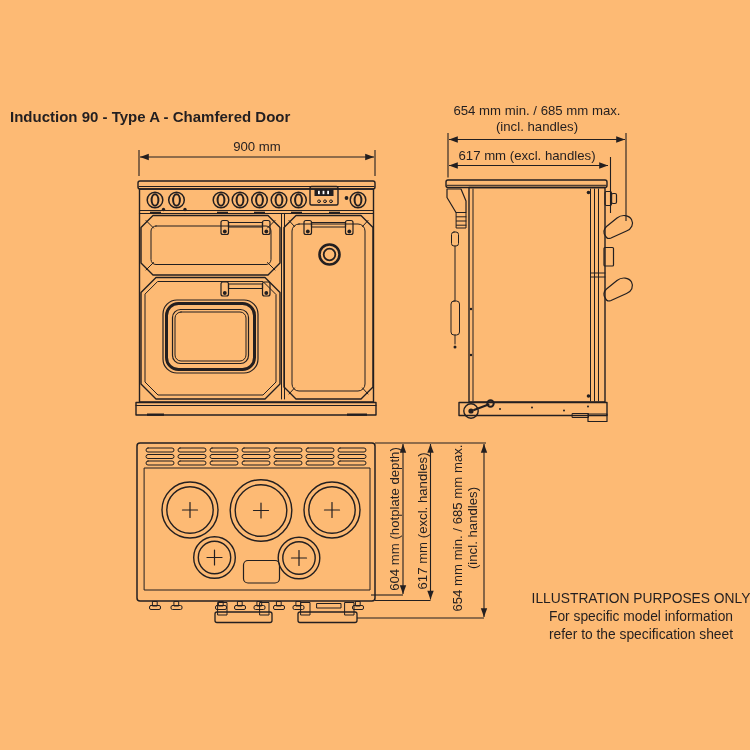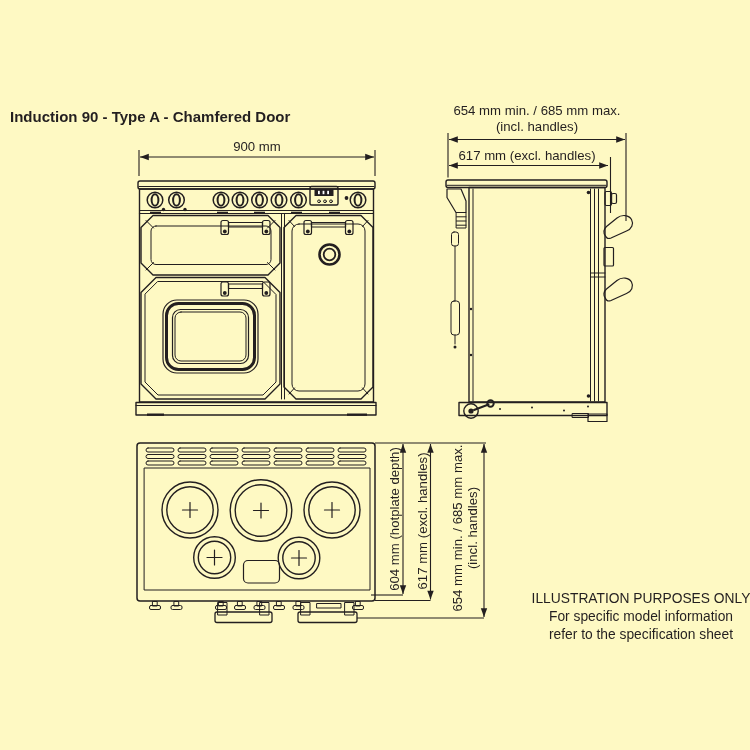--- a/index.html
+++ b/index.html
@@ -1,16 +1,16 @@
 <!DOCTYPE html>
 <html><head>
 <meta charset="utf-8">
 <style>
   html,body{margin:0;padding:0;background:#ffffff;}
-  .stage{position:relative;width:750px;height:750px;background:#fef9c3;overflow:hidden;}
+  .stage{position:relative;width:750px;height:750px;background:#fdba74;overflow:hidden;}
   svg{position:absolute;left:0;top:0;}
   text{font-family:"Liberation Sans","DejaVu Sans",sans-serif;fill:#231f20;}
   .ttl{font-size:15px;font-weight:bold;}
   .lbl{font-size:13.2px;}
   .dis{font-size:13.8px;}
   .ln{stroke:#231f20;fill:none;stroke-width:1.3;stroke-linecap:round;stroke-linejoin:round;}
   .s10{stroke-width:1;}
   .s12{stroke-width:1.2;}
   .s14{stroke-width:1.4;}
   .s15{stroke-width:1.5;}

